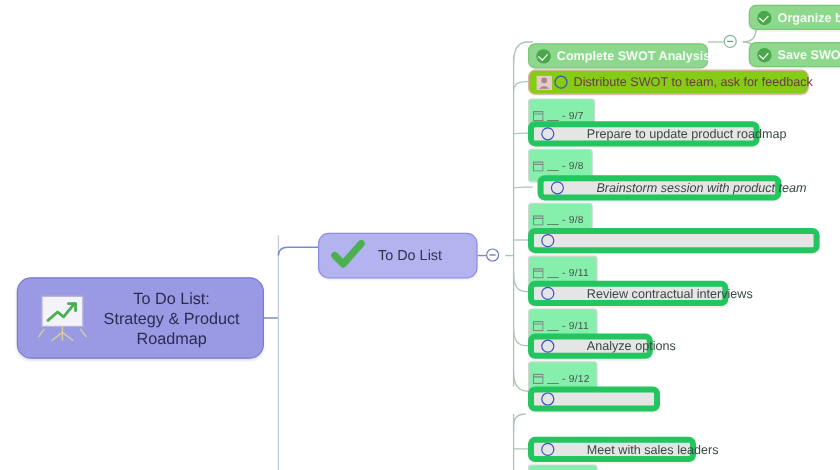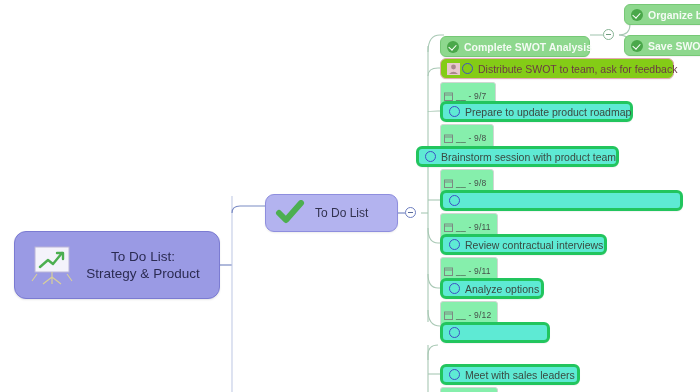--- a/index.html
+++ b/index.html
@@ -96,23 +96,24 @@
     box-sizing: border-box;
     border-radius: 6px;
     display: flex;
     align-items: center;
     padding: 0 9px 0 6px;
     font-size: 10.5px;
     white-space: nowrap;
     box-shadow: 0 1px 1px rgba(0,0,0,0.05);
   }
   .task.open {
-    background: #5eead4;
-    border: 3px solid #22c55e;
+    background: #e5e5e5;
+    border: 5px solid #22c55e;
     color: #3a4a41;
+    gap: 22px;
   }
   .task.done {
     background: #8ed88e;
     border: 1px solid #76c876;
     color: #f4fbf4;
     font-weight: bold;
   }
   .task.flag {
     background: #84cc16;
     border: 1px solid #e4aab3;
@@ -235,20 +236,21 @@
     <svg class="root-icon" viewBox="0 0 46 42">
       <rect x="6" y="3" width="34" height="25" fill="#f4f3fb" stroke="#b9b4d8" stroke-width="1"></rect>
       <path d="M11 23 L19 16 L24 20 L33 9" stroke="#4caf50" stroke-width="2.4" fill="none" stroke-linecap="round" stroke-linejoin="round"></path>
       <path d="M28 9 H34 V15" stroke="#4caf50" stroke-width="2.4" fill="none" stroke-linecap="round" stroke-linejoin="round"></path>
       <path d="M23 28 V33 M23 33 L14 40 M23 33 L32 40 M23 33 L23 40" stroke="#d8cf9a" stroke-width="1.2" fill="none"></path>
       <path d="M8 30 L3 37 M38 30 L43 37" stroke="#d8cf9a" stroke-width="1.1" fill="none"></path>
     </svg>
     <div class="root-text">
       <div class="l1">To Do List:</div>
       <div class="l2">Strategy &amp; Product</div>
+      <div class="l2">Roadmap</div>
     </div>
   </div>
 
   <div class="hub-node">
     <svg class="hub-check" viewBox="0 0 30 26">
       <path d="M4 13 L11 20 L26 3" stroke="#4caf50" stroke-width="6" fill="none" stroke-linecap="round" stroke-linejoin="round"></path>
     </svg>
     <div class="hub-label">To Do List</div>
   </div>
 
@@ -291,21 +293,21 @@
     <span class="task-label">Prepare to update product roadmap</span>
   </div>
   <div class="datechip" style="left:440px; top:124px; width:54px;">
     <svg class="cal-ic" viewBox="0 0 9 9">
       <rect x="0.5" y="1" width="8" height="7.5" fill="none" stroke="#7d8a83" stroke-width="1"></rect>
       <path d="M0.5 3 H8.5" stroke="#7d8a83" stroke-width="1"></path>
     </svg>
     <span class="date-txt">__ - 9/8</span>
   </div>
 
-  <div class="task open" style="left:416px; top:146px; width:203px;">
+  <div class="task open" style="left:448px; top:146px; width:203px;font-style:italic;">
     <span class="cb"></span>
     <span class="task-label">Brainstorm session with product team</span>
   </div>
   <div class="datechip" style="left:440px; top:169px; width:54px;">
     <svg class="cal-ic" viewBox="0 0 9 9">
       <rect x="0.5" y="1" width="8" height="7.5" fill="none" stroke="#7d8a83" stroke-width="1"></rect>
       <path d="M0.5 3 H8.5" stroke="#7d8a83" stroke-width="1"></path>
     </svg>
     <span class="date-txt">__ - 9/8</span>
   </div>

